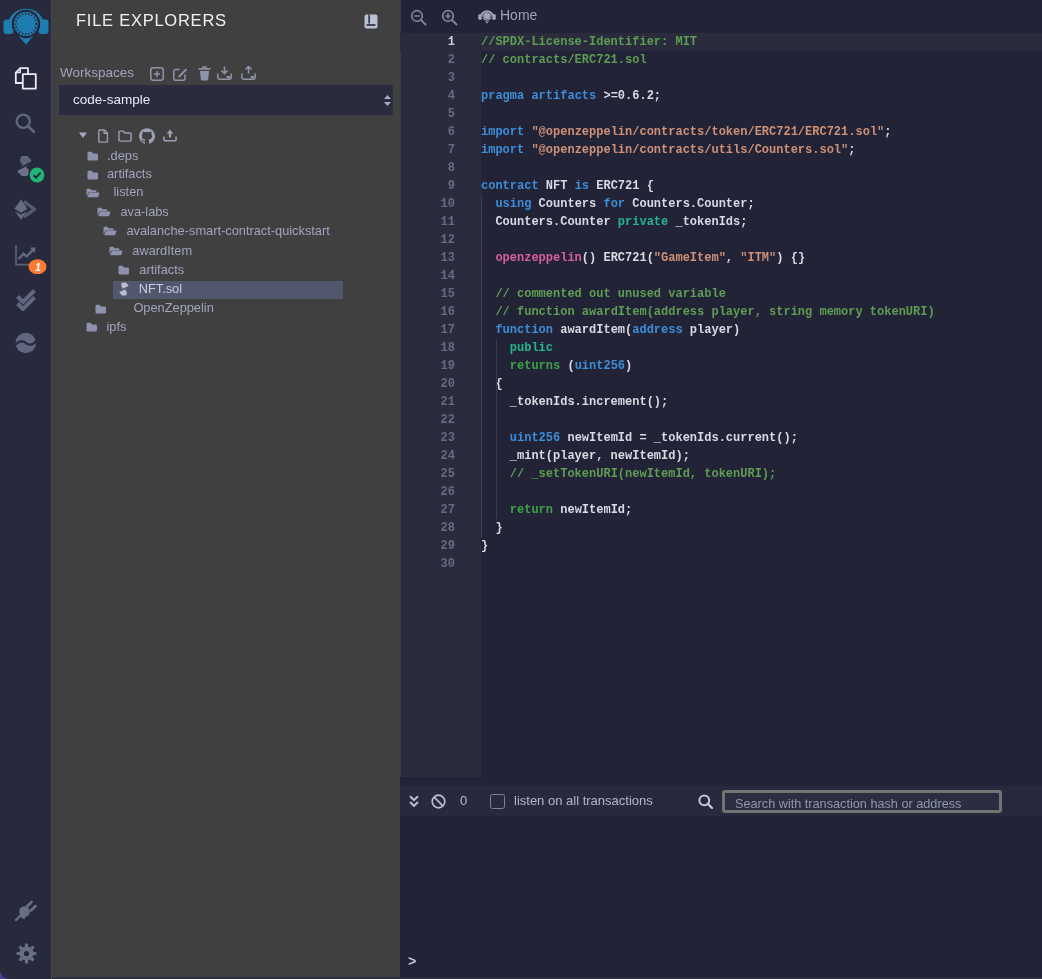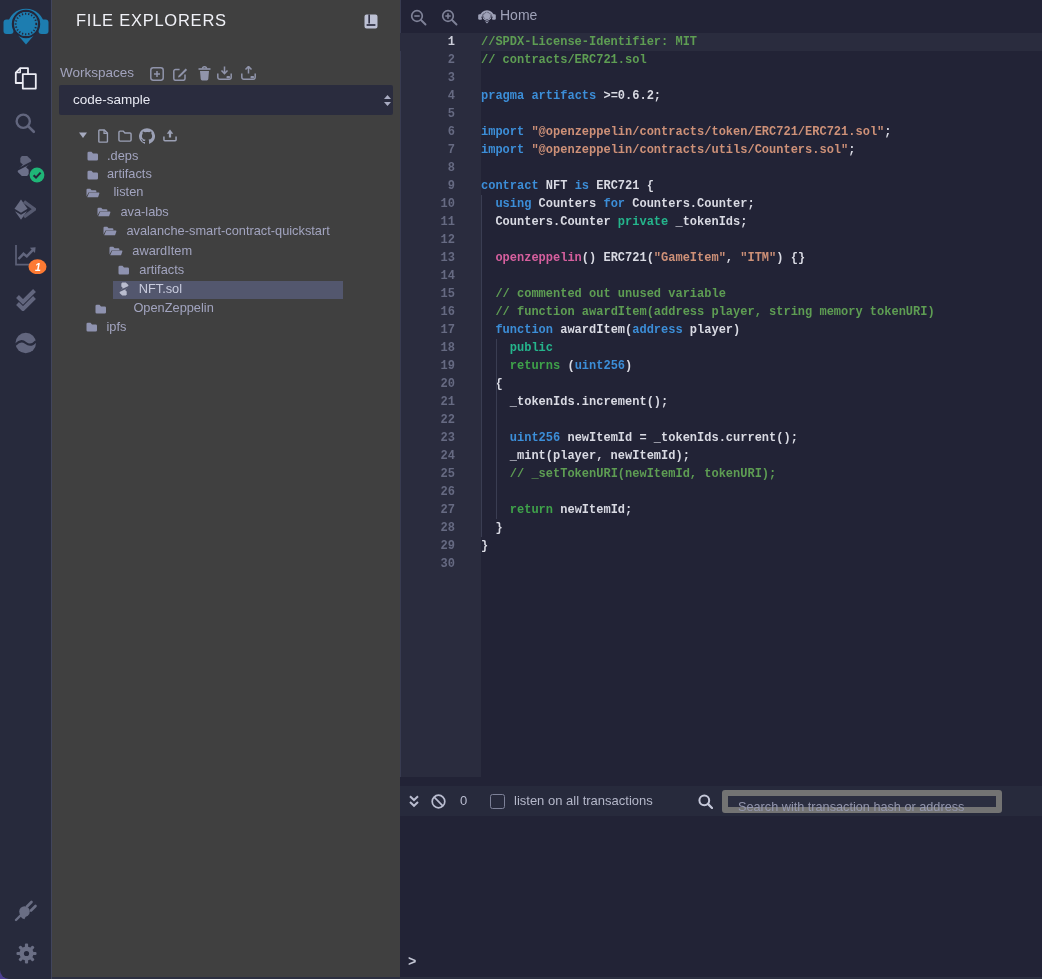--- a/index.html
+++ b/index.html
@@ -42,21 +42,21 @@
   .s { color:#ce9178; }  
   .g { color:#3fa24a; }  
   .t { color:#25b58c; }  
   .p { color:#d65f9e; }  
   .guide { position:absolute; width:1px; background:#3a3d52; }
   
   #termbar { position:absolute; left:400px; top:786px; width:642px; height:30px; background:#272a3c; }
   #termbar .cnt { position:absolute; left:60px; top:7px; font-size:13px; color:#babdd0; }
   #termbar .listen { position:absolute; left:114px; top:7px; font-size:13px; color:#b4b7c9; }
   #searchbox { position:absolute; left:322px; top:4px; width:280px; height:23px;
-    background:#2b2e40; border:6px solid #737373; border-radius:3px; }
+    background:#2b2e40; border:3px solid #737373; border-radius:3px; }
   #searchbox span { position:absolute; left:10px; top:3.5px; font-size:12.7px; color:#9396ad; }
   #termbody { position:absolute; left:400px; top:816px; width:642px; height:163px; background:#222336; }
   #prompt { position:absolute; left:8px; top:138px; font:700 14px "Liberation Mono", monospace; color:#c5c8d6; }
   #corner { position:absolute; left:-6px; top:967px; width:16px; height:18px; background:#4c3f90; border-radius:6px; z-index:1; }
   #botstrip { position:absolute; left:52px; top:976.5px; width:990px; height:2.5px; background:#2c2f40; }
 </style>
 </head>
 <body>
 <div id="page">
 <div id="rail">

